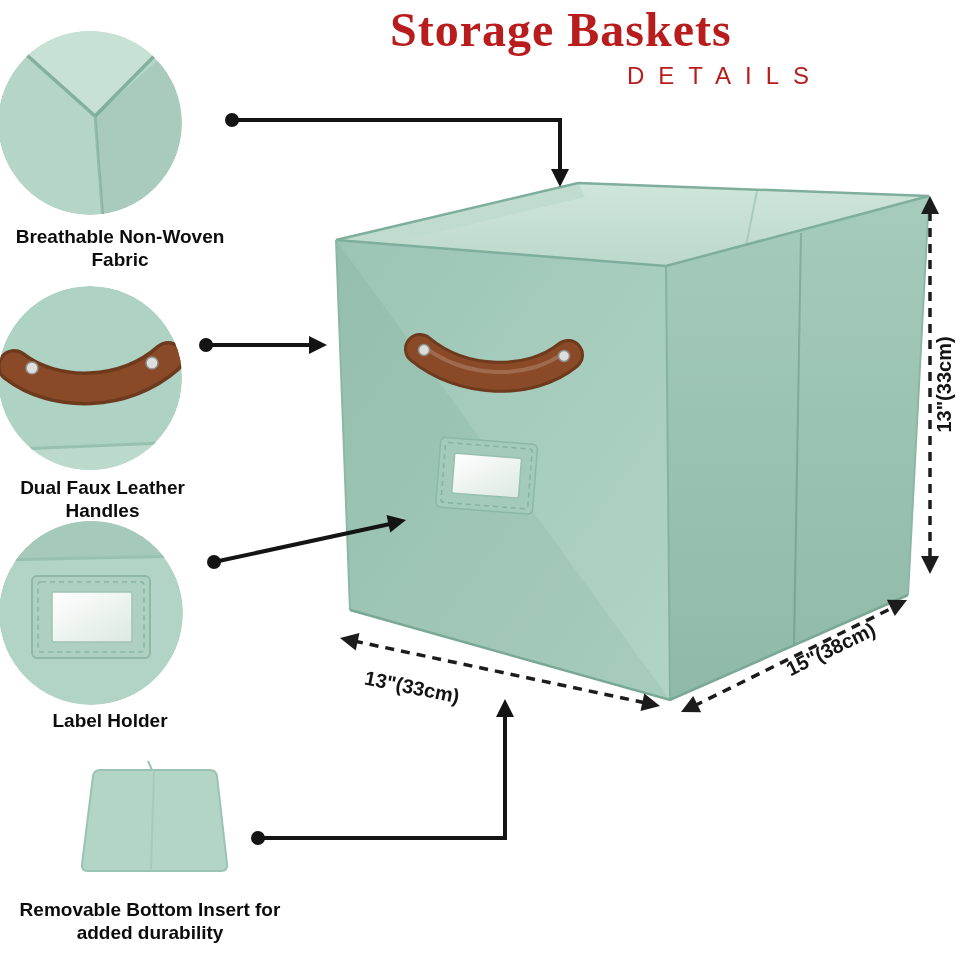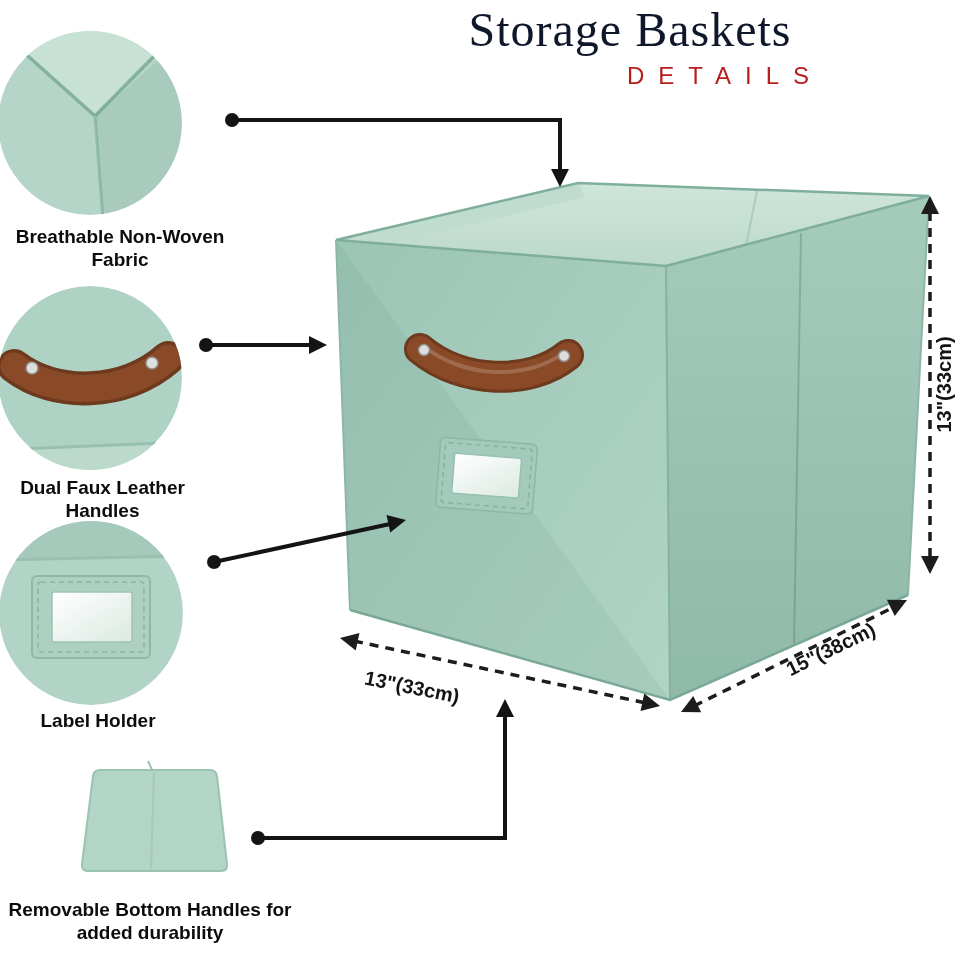--- a/index.html
+++ b/index.html
@@ -2,35 +2,35 @@
 <html><head>
 <meta charset="utf-8">
 <style>
   html,body { margin:0; padding:0; background:#ffffff; }
   .canvas {
     position:relative; width:966px; height:958px; background:#ffffff;
     overflow:hidden; font-family:"Liberation Sans", sans-serif;
   }
   .art { position:absolute; left:0; top:0; }
   .title {
-    position:absolute; left:390px; top:2px; width:480px; text-align:center;
-    font-family:"Liberation Serif", serif; font-weight:400; font-size:48px;
-    letter-spacing:1px; color:#0f172a;
+    position:absolute; left:390px; top:2px; width:480px; text-align:left;
+    font-family:"Liberation Serif", serif; font-weight:700; font-size:48px;
+    letter-spacing:1px; color:#b91c1c;
   }
   .subtitle {
     position:absolute; left:560px; top:62px; width:330px; text-align:center;
     font-size:24px; letter-spacing:14px; color:#b91c1c; font-weight:400;
   }
   .callout-label {
     position:absolute; font-weight:700; font-size:19px; color:#0c0c0c;
     text-align:center; line-height:1.22;
   }
   .label-fabric   { left:0px;  top:225px; width:240px; }
   .label-handles  { left:0px;  top:476px; width:205px; }
-  .label-holder   { left:8px;  top:709px; width:180px; }
+  .label-holder   { left:0px;  top:709px; width:180px;padding-left:20px; }
   .label-insert   { left:5px;  top:898px; width:290px; }
   .dim-label {
     position:absolute; font-weight:700; font-size:20px; color:#141414;
     text-align:center; white-space:nowrap;
   }
   .dim-height { left:884px; top:373px; width:120px; transform:rotate(-90deg); }
   .dim-width  { left:342px; top:676px; width:140px; transform:rotate(11.5deg); }
   .dim-depth  { left:756px; top:638px; width:150px; transform:rotate(-26deg); }
 </style>
 </head>
@@ -175,19 +175,19 @@
       </g>
     </g>
   </svg>
 
   <div class="title">Storage Baskets</div>
   <div class="subtitle">DETAILS</div>
 
   <div class="callout-label label-fabric">Breathable Non-Woven Fabric</div>
   <div class="callout-label label-handles">Dual Faux Leather Handles</div>
   <div class="callout-label label-holder">Label Holder</div>
-  <div class="callout-label label-insert">Removable Bottom Handles for added durability</div>
+  <div class="callout-label label-insert">Removable Bottom Insert for added durability</div>
 
   <div class="dim-label dim-height">13"(33cm)</div>
   <div class="dim-label dim-width">13"(33cm)</div>
   <div class="dim-label dim-depth">15"(38cm)</div>
 
 </div>
 
 </body></html>

